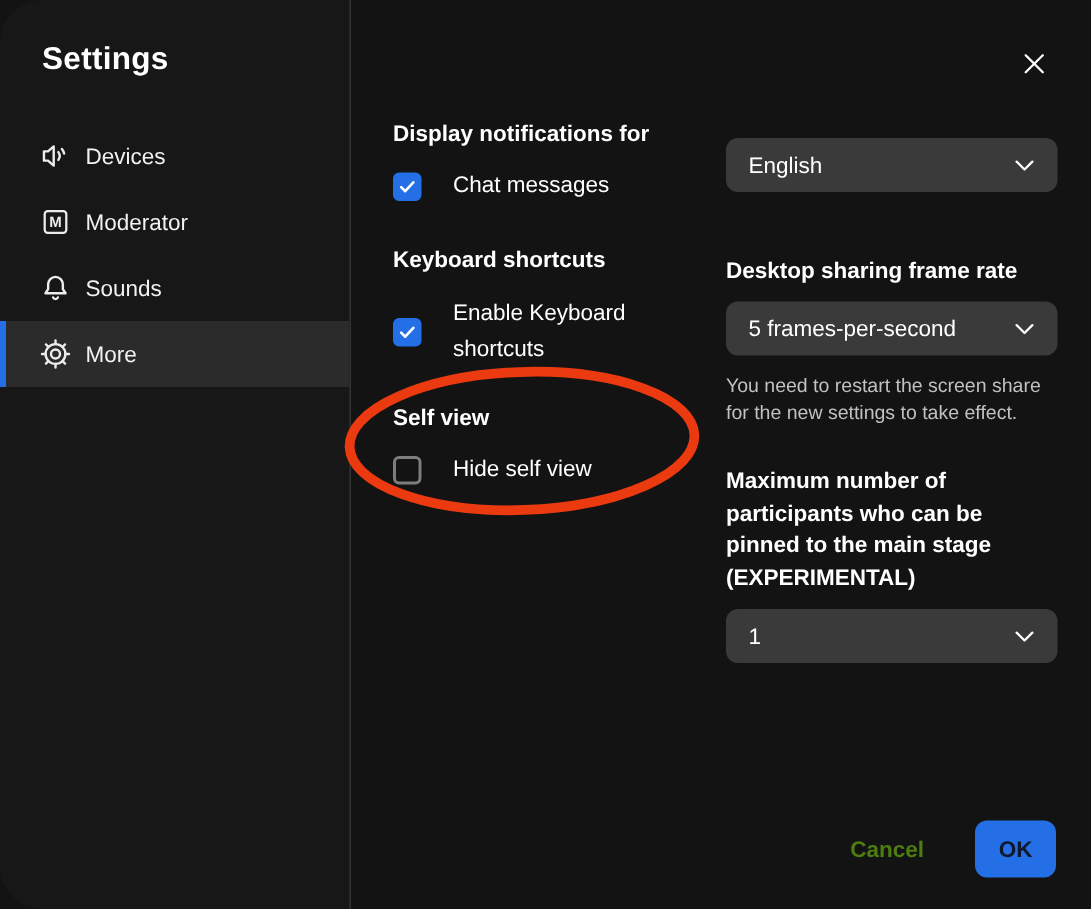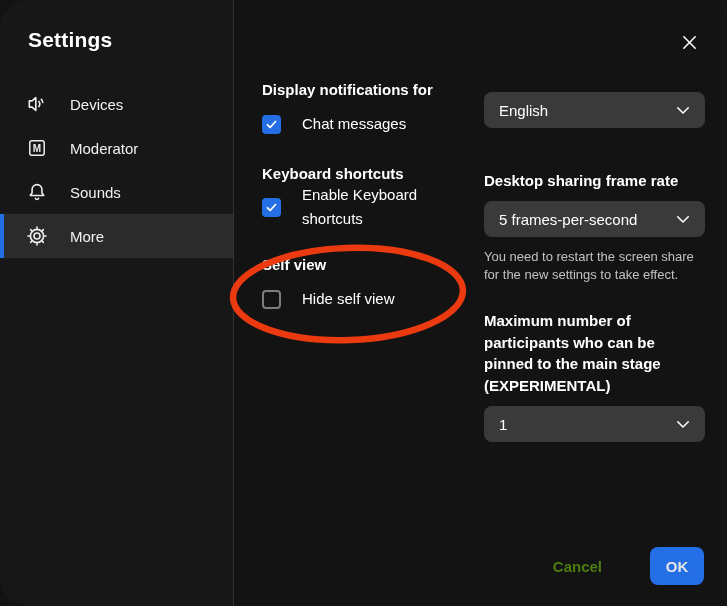--- a/index.html
+++ b/index.html
@@ -16,21 +16,21 @@
     position:absolute; left:0; top:0; width:234px; height:606px;
     background:#171717; border-right:1px solid #343434;
   }
   .sidebar-title {
     position:absolute; left:28px; top:28px;
     font-size:21px; font-weight:700; color:#fff; letter-spacing:.2px;
   }
   .nav { position:absolute; left:0; top:82px; width:100%; }
   .nav-item {
     display:flex; align-items:center; height:44px;
-    padding-left:21px; gap:21px; cursor:pointer;
+    padding-left:21px; gap:8px; cursor:pointer;
     border-left:4px solid transparent;
   }
   .nav-item.selected {
     background:#2b2b2b; border-left:4px solid var(--accent-blue,#246FE5);
   }
   .nav-item .icon { width:24px; height:24px; display:flex; align-items:center; justify-content:center; flex:0 0 24px; }
   .nav-item .icon svg { display:block; }
   .nav-label { font-size:15px; color:#f1f1f1; font-weight:400; }
 
   
@@ -42,21 +42,21 @@
     display:flex; align-items:center; justify-content:center;
   }
 
   .col-left  { position:absolute; left:27px;  top:81px; width:215px; }
   .col-right { position:absolute; left:249px; top:81px; width:221px; }
 
   .section-heading {
     font-size:15px; font-weight:600; color:#fff; line-height:18px;
   }
   .checkbox-row { display:flex; align-items:center; gap:21px; }
-  .mt13 { margin-top:13px; } .mt14 { }
+  .mt13 { margin-top:13px; } .mt14 { margin-top:14px; }
   .mt25 { margin-top:25px; } .mt26 { margin-top:26px; }
   .mt28 { margin-top:44px; } .mt29 { margin-top:29px; } .mt10 { margin-top:10px; }
 
   .checkbox {
     width:19px; height:19px; border-radius:4px; flex:0 0 19px;
     border:2px solid #7d7d7d; background:transparent; cursor:pointer;
     display:flex; align-items:center; justify-content:center;
   }
   .checkbox.checked { border-color:var(--accent-blue,#246FE5); background:var(--accent-blue,#246FE5); }
   .checkbox svg { display:none; }
@@ -84,24 +84,23 @@
   .footer {
     position:absolute; right:23px; bottom:21px;
     display:flex; align-items:center; gap:34px;
   }
   .cancel-btn {
     background:none; border:none; color:#4d7c0f; font-size:15px; font-weight:700;
     cursor:pointer; font-family:inherit; padding:0;
   }
   .ok-btn {
     min-width:54px; height:38px; padding:0 14px;
-    background:var(--accent-blue,#246FE5); color:#e5e5e5; border:none;
+    background:var(--accent-blue,#246FE5); color:#0f172a; border:none;
     border-radius:8px; font-size:15px; font-weight:700; cursor:pointer;
     font-family:inherit;
-    margin-left:14px;
   }
 
   
   .annotation { position:absolute; left:0; top:0; pointer-events:none; }
 </style>
 </head>
 <body>
 
 <div class="dialog">
 

